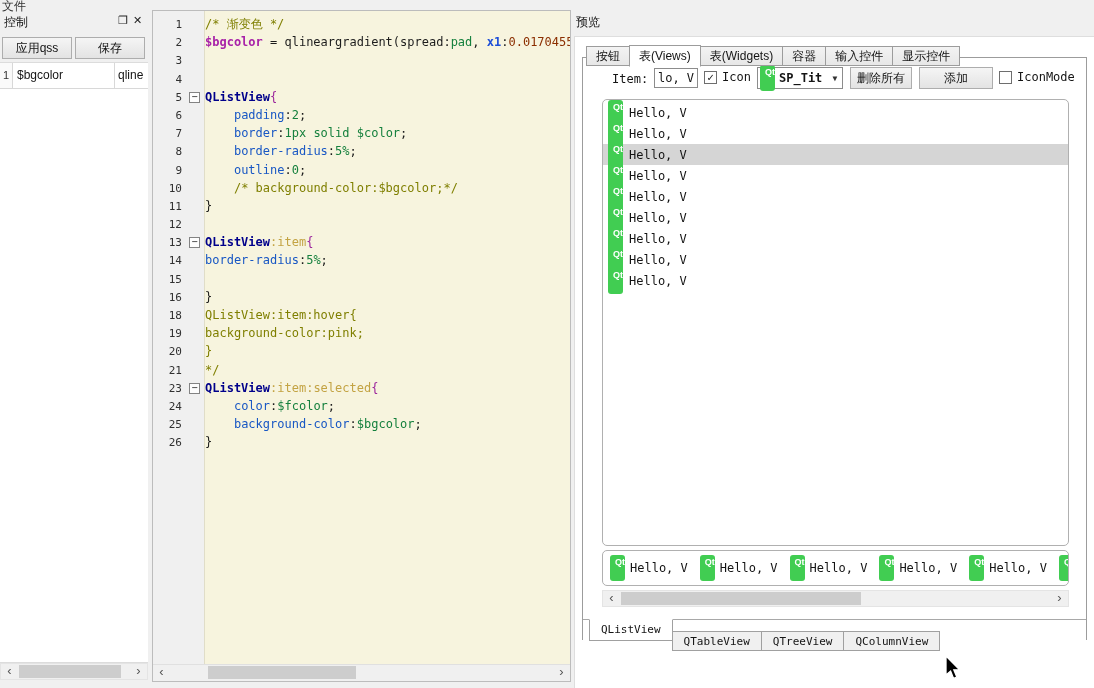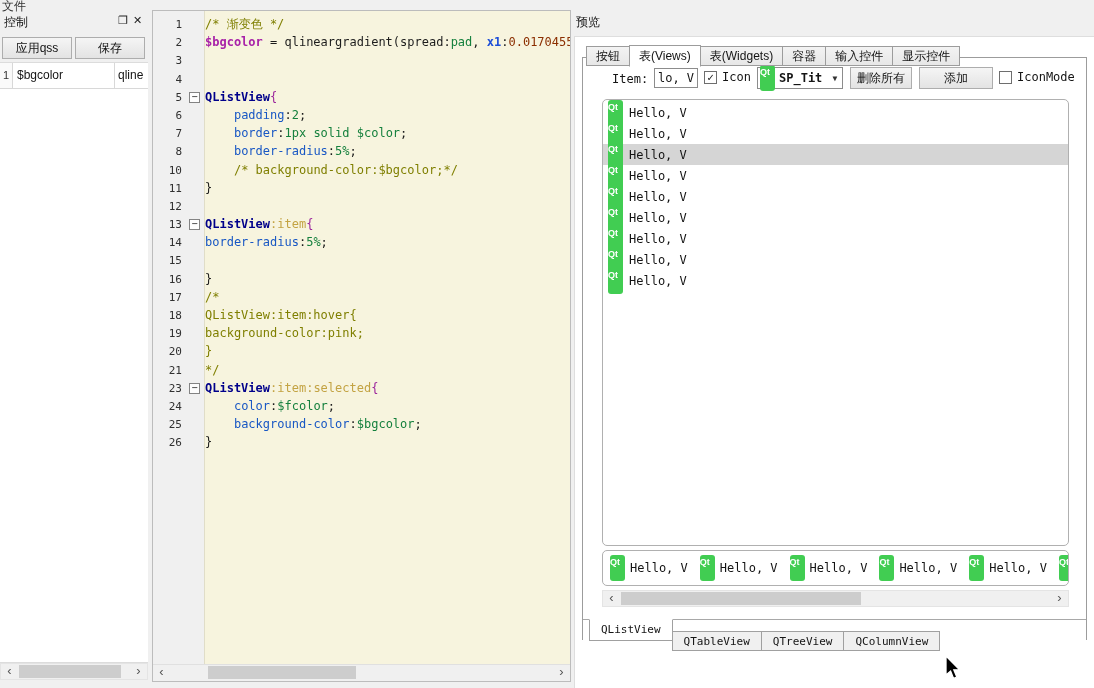--- a/index.html
+++ b/index.html
@@ -60,21 +60,21 @@
   .combo{position:absolute;border:1px solid #8c8c8c;background:#fff;display:flex;align-items:center;font-family:"DejaVu Sans Mono",monospace;font-size:12px}
   #item-combo{left:71px;top:10px;width:44px;height:20px;justify-content:center}
   #sp-combo{left:174px;top:9px;width:86px;height:22px;padding-left:2px}
   #sp-combo .carr{margin-left:auto;width:14px;text-align:center;font-size:8px;color:#333}
   .cbwrap{position:absolute;display:flex;align-items:center;gap:5px;font-family:"DejaVu Sans Mono",monospace;font-size:12px}
   #cb-icon{left:121px;top:12px}
   #cb-iconmode{left:416px;top:12px}
   .cb{width:13px;height:13px;border:1px solid #6e6e6e;background:#fff;display:inline-block;text-align:center;line-height:11px;font-size:11px;font-weight:bold;color:#111}
   #btn-delete{left:267px;top:9px;width:62px}
   #btn-add{left:336px;top:9px;width:74px}
-  .qtic{display:inline-block;width:15px;height:26px;border-radius:3px;color:#fff;font-size:9px;font-weight:bold;line-height:15px;text-align:left;font-family:"Liberation Sans",sans-serif;flex:0 0 15px}
+  .qtic{display:inline-block;width:15px;height:26px;border-radius:3px;color:#fff;font-size:9px;font-weight:bold;line-height:15px;text-align:right;font-family:"Liberation Sans",sans-serif;flex:0 0 15px}
   #listview{position:absolute;left:19px;top:41px;width:467px;height:447px;border:1px solid #b0b0b0;border-radius:5px;padding-top:2px;overflow:hidden;background:#fff}
   .li{display:flex;align-items:center;gap:6px;height:21px;padding-left:5px;font-family:"DejaVu Sans Mono",monospace;font-size:12px}
   .li.sel{background:#d5d5d5}
   #hlist{position:absolute;left:19px;top:492px;width:467px;height:36px;border:1px solid #b0b0b0;border-radius:5px;display:flex;align-items:center;padding-left:7px;overflow:hidden;background:#fff}
   .hli{display:inline-flex;align-items:center;gap:5px;margin-right:12px;font-family:"DejaVu Sans Mono",monospace;font-size:12px;white-space:nowrap}
   #south-tabs{position:absolute;left:0;top:561px;width:100%;height:22px;background:#fff;border-top:1px solid #a8a8a8;display:flex;align-items:flex-start;padding-left:6px}
   .stab{font-family:"DejaVu Sans Mono",monospace;font-size:11px;padding:3px 11px;border:1px solid #a0a0a0;background:#f0f0f0;margin-right:-1px;height:20px;margin-top:11px;white-space:nowrap}
   .stab.active{background:#fff;border-top:1px solid #fff;margin-top:-1px;height:22px;position:relative;z-index:2}
 </style>
 </head>
@@ -109,28 +109,28 @@
   <div id="gutter-bg"></div>
   <div id="code-lines">
       <div class="cl"><span class="ln">1</span><span class="fd"></span><span class="ct"><span class="c-cmt">/* 渐变色 */</span></span></div>
       <div class="cl"><span class="ln">2</span><span class="fd"></span><span class="ct"><span class="c-var">$bgcolor</span><span class="c-pln"> = qlineargradient(spread:</span><span class="c-val">pad</span><span class="c-pln">, </span><span class="c-key">x1</span><span class="c-pln">:</span><span class="c-num">0.0170455</span></span></div>
       <div class="cl"><span class="ln">3</span><span class="fd"></span><span class="ct"></span></div>
       <div class="cl"><span class="ln">4</span><span class="fd"></span><span class="ct"></span></div>
       <div class="cl"><span class="ln">5</span><span class="fd"><span class="foldbox">−</span></span><span class="ct"><span class="c-sel">QListView</span><span class="c-br">{</span></span></div>
       <div class="cl"><span class="ln">6</span><span class="fd"></span><span class="ct"><span class="c-pln">    </span><span class="c-prop">padding</span><span class="c-pln">:</span><span class="c-val">2</span><span class="c-pln">;</span></span></div>
       <div class="cl"><span class="ln">7</span><span class="fd"></span><span class="ct"><span class="c-pln">    </span><span class="c-prop">border</span><span class="c-pln">:</span><span class="c-val">1px solid $color</span><span class="c-pln">;</span></span></div>
       <div class="cl"><span class="ln">8</span><span class="fd"></span><span class="ct"><span class="c-pln">    </span><span class="c-prop">border-radius</span><span class="c-pln">:</span><span class="c-val">5%</span><span class="c-pln">;</span></span></div>
+      <div class="cl"><span class="ln">9</span><span class="fd"></span><span class="ct"><span class="c-pln">    </span><span class="c-prop">outline</span><span class="c-pln">:</span><span class="c-val">0</span><span class="c-pln">;</span></span></div>
       <div class="cl"><span class="ln">10</span><span class="fd"></span><span class="ct"><span class="c-pln">    </span><span class="c-cmt">/* background-color:$bgcolor;*/</span></span></div>
       <div class="cl"><span class="ln">11</span><span class="fd"></span><span class="ct"><span class="c-pln">}</span></span></div>
       <div class="cl"><span class="ln">12</span><span class="fd"></span><span class="ct"></span></div>
       <div class="cl"><span class="ln">13</span><span class="fd"><span class="foldbox">−</span></span><span class="ct"><span class="c-sel">QListView</span><span class="c-pse">:item</span><span class="c-br">{</span></span></div>
       <div class="cl"><span class="ln">14</span><span class="fd"></span><span class="ct"><span class="c-prop">border-radius</span><span class="c-pln">:</span><span class="c-val">5%</span><span class="c-pln">;</span></span></div>
       <div class="cl"><span class="ln">15</span><span class="fd"></span><span class="ct"></span></div>
       <div class="cl"><span class="ln">16</span><span class="fd"></span><span class="ct"><span class="c-pln">}</span></span></div>
-      <div class="cl"><span class="ln">17</span><span class="fd"></span><span class="ct"><span class="c-cmt">/*</span></span></div>
       <div class="cl"><span class="ln">18</span><span class="fd"></span><span class="ct"><span class="c-cmt">QListView:item:hover{</span></span></div>
       <div class="cl"><span class="ln">19</span><span class="fd"></span><span class="ct"><span class="c-cmt">background-color:pink;</span></span></div>
       <div class="cl"><span class="ln">20</span><span class="fd"></span><span class="ct"><span class="c-cmt">}</span></span></div>
       <div class="cl"><span class="ln">21</span><span class="fd"></span><span class="ct"><span class="c-cmt">*/</span></span></div>
       <div class="cl"><span class="ln">23</span><span class="fd"><span class="foldbox">−</span></span><span class="ct"><span class="c-sel">QListView</span><span class="c-pse">:item:selected</span><span class="c-br">{</span></span></div>
       <div class="cl"><span class="ln">24</span><span class="fd"></span><span class="ct"><span class="c-pln">    </span><span class="c-prop">color</span><span class="c-pln">:</span><span class="c-val">$fcolor</span><span class="c-pln">;</span></span></div>
       <div class="cl"><span class="ln">25</span><span class="fd"></span><span class="ct"><span class="c-pln">    </span><span class="c-prop">background-color</span><span class="c-pln">:</span><span class="c-val">$bgcolor</span><span class="c-pln">;</span></span></div>
       <div class="cl"><span class="ln">26</span><span class="fd"></span><span class="ct"><span class="c-pln">}</span></span></div>
     </div>
   <div class="scroll" style="left:0;bottom:0;width:417px;border:none;border-top:1px solid #e0e0e0">

